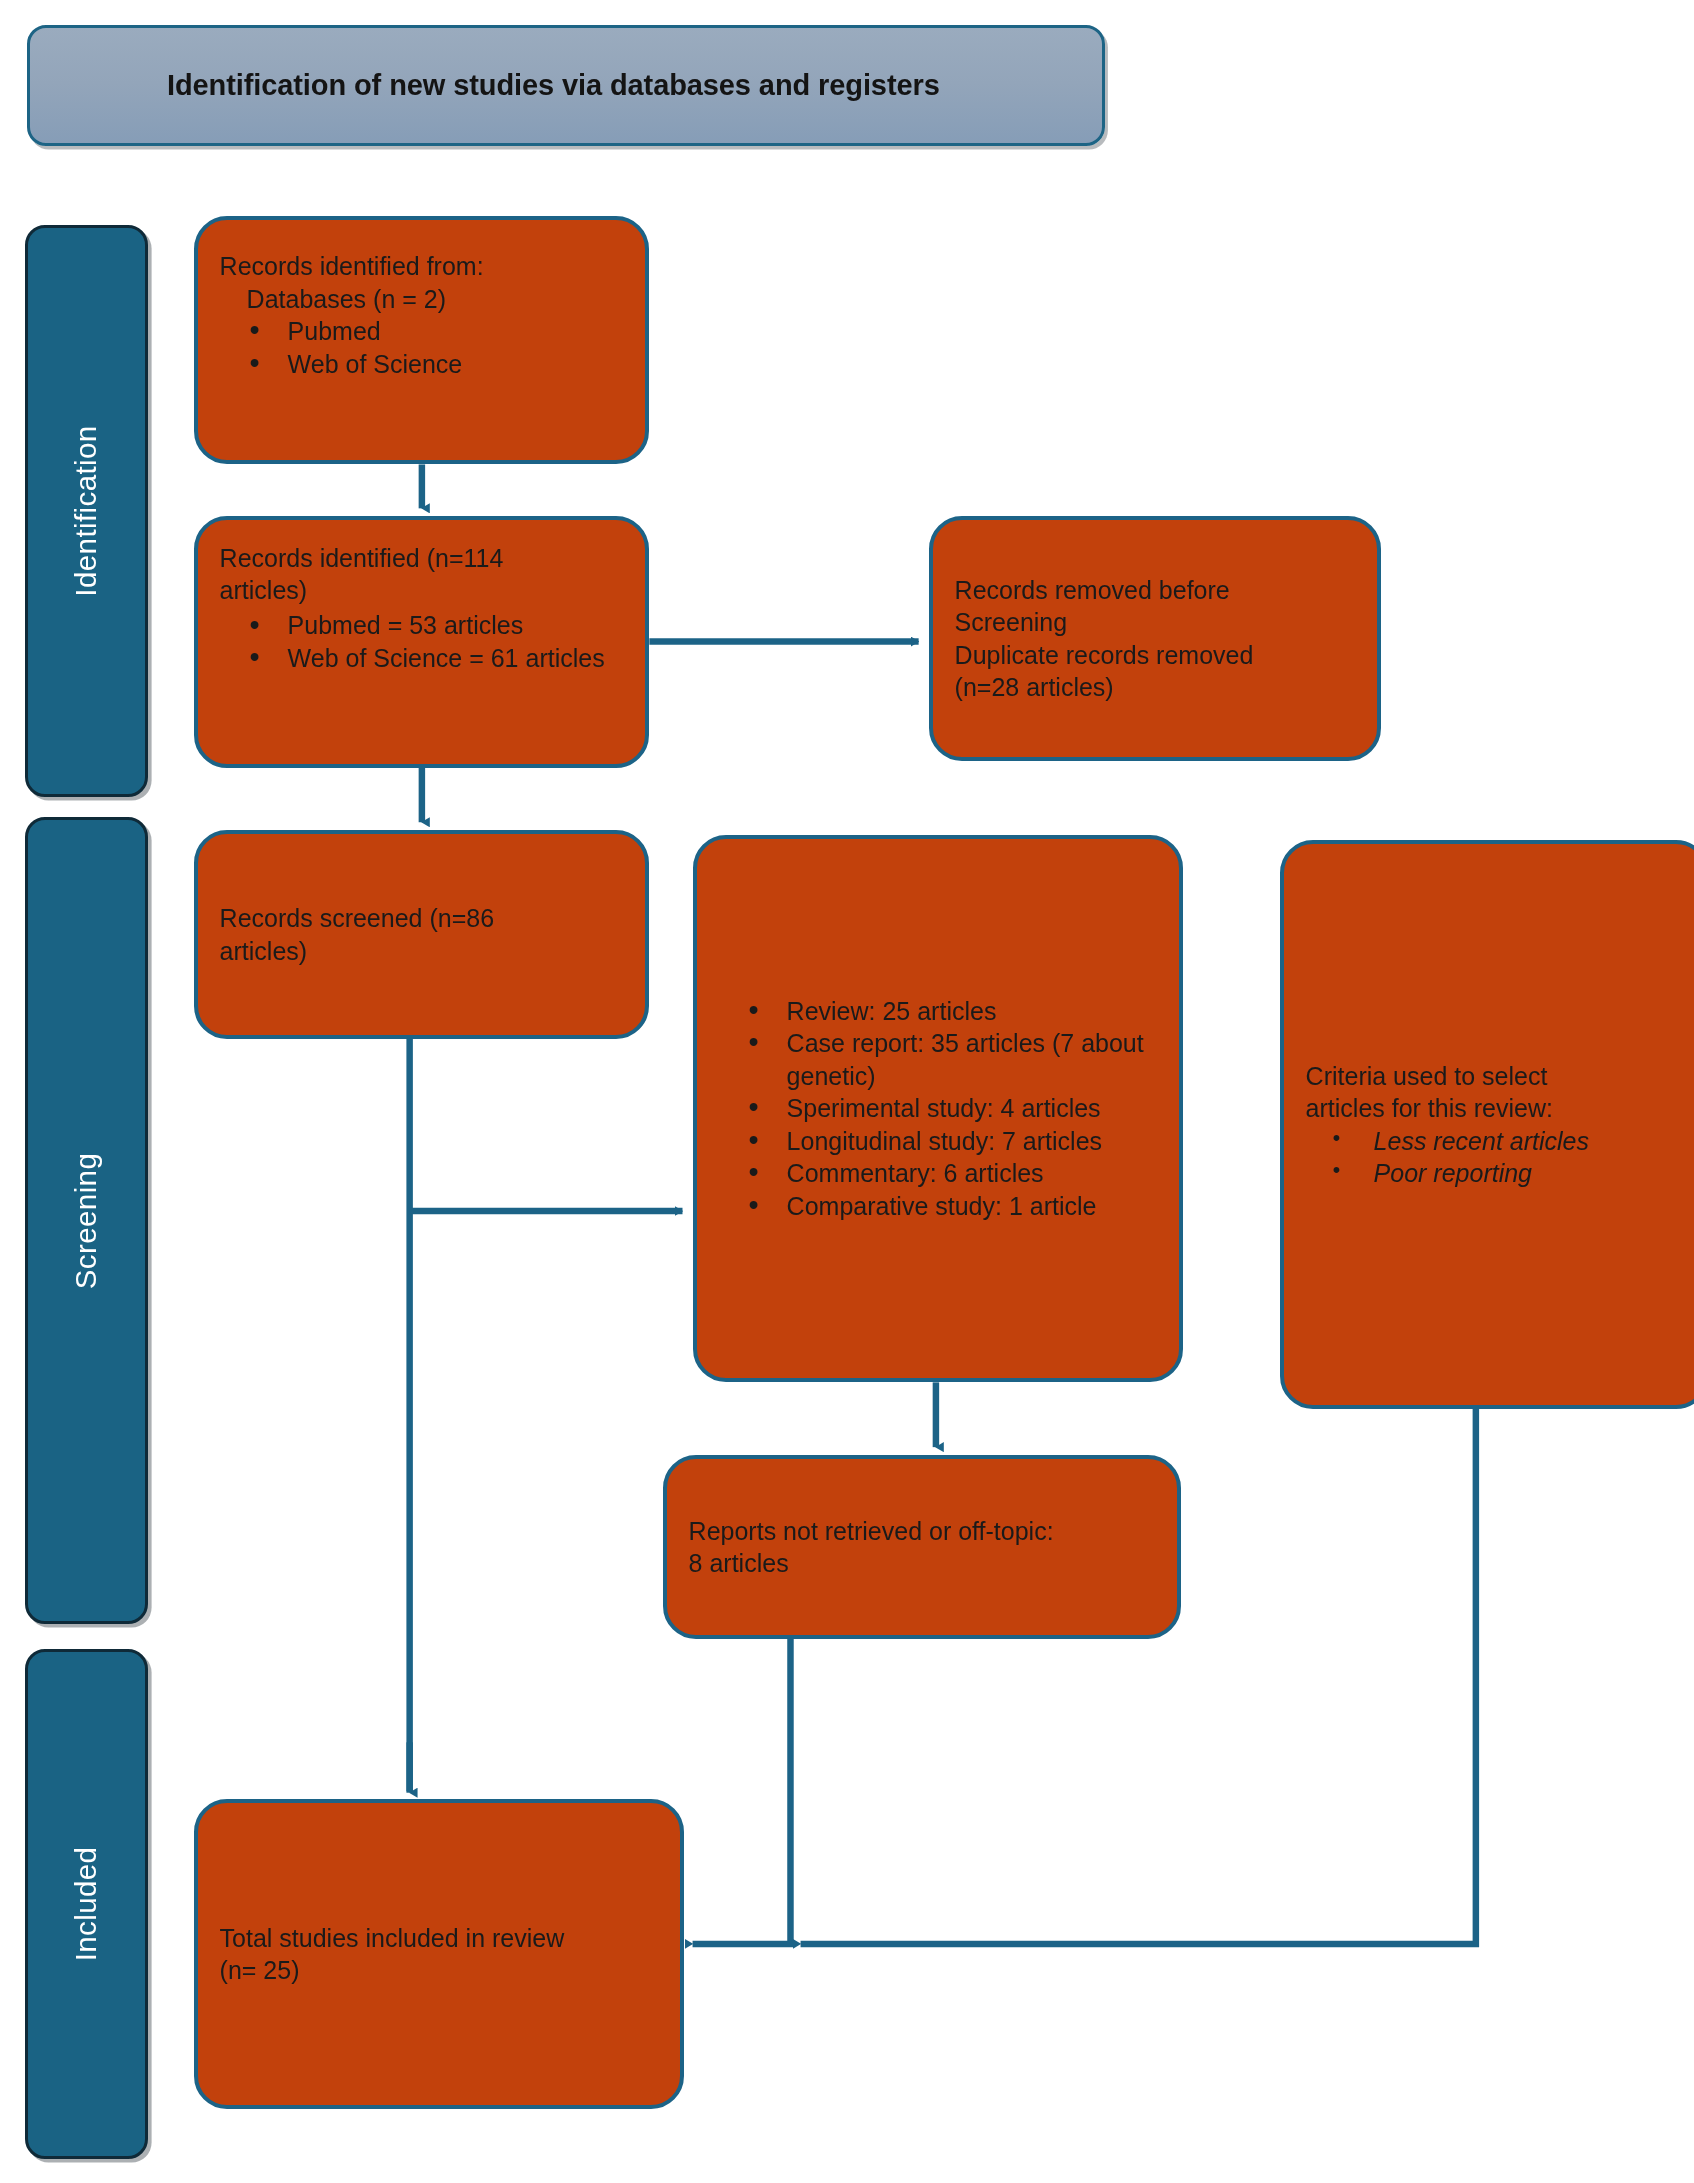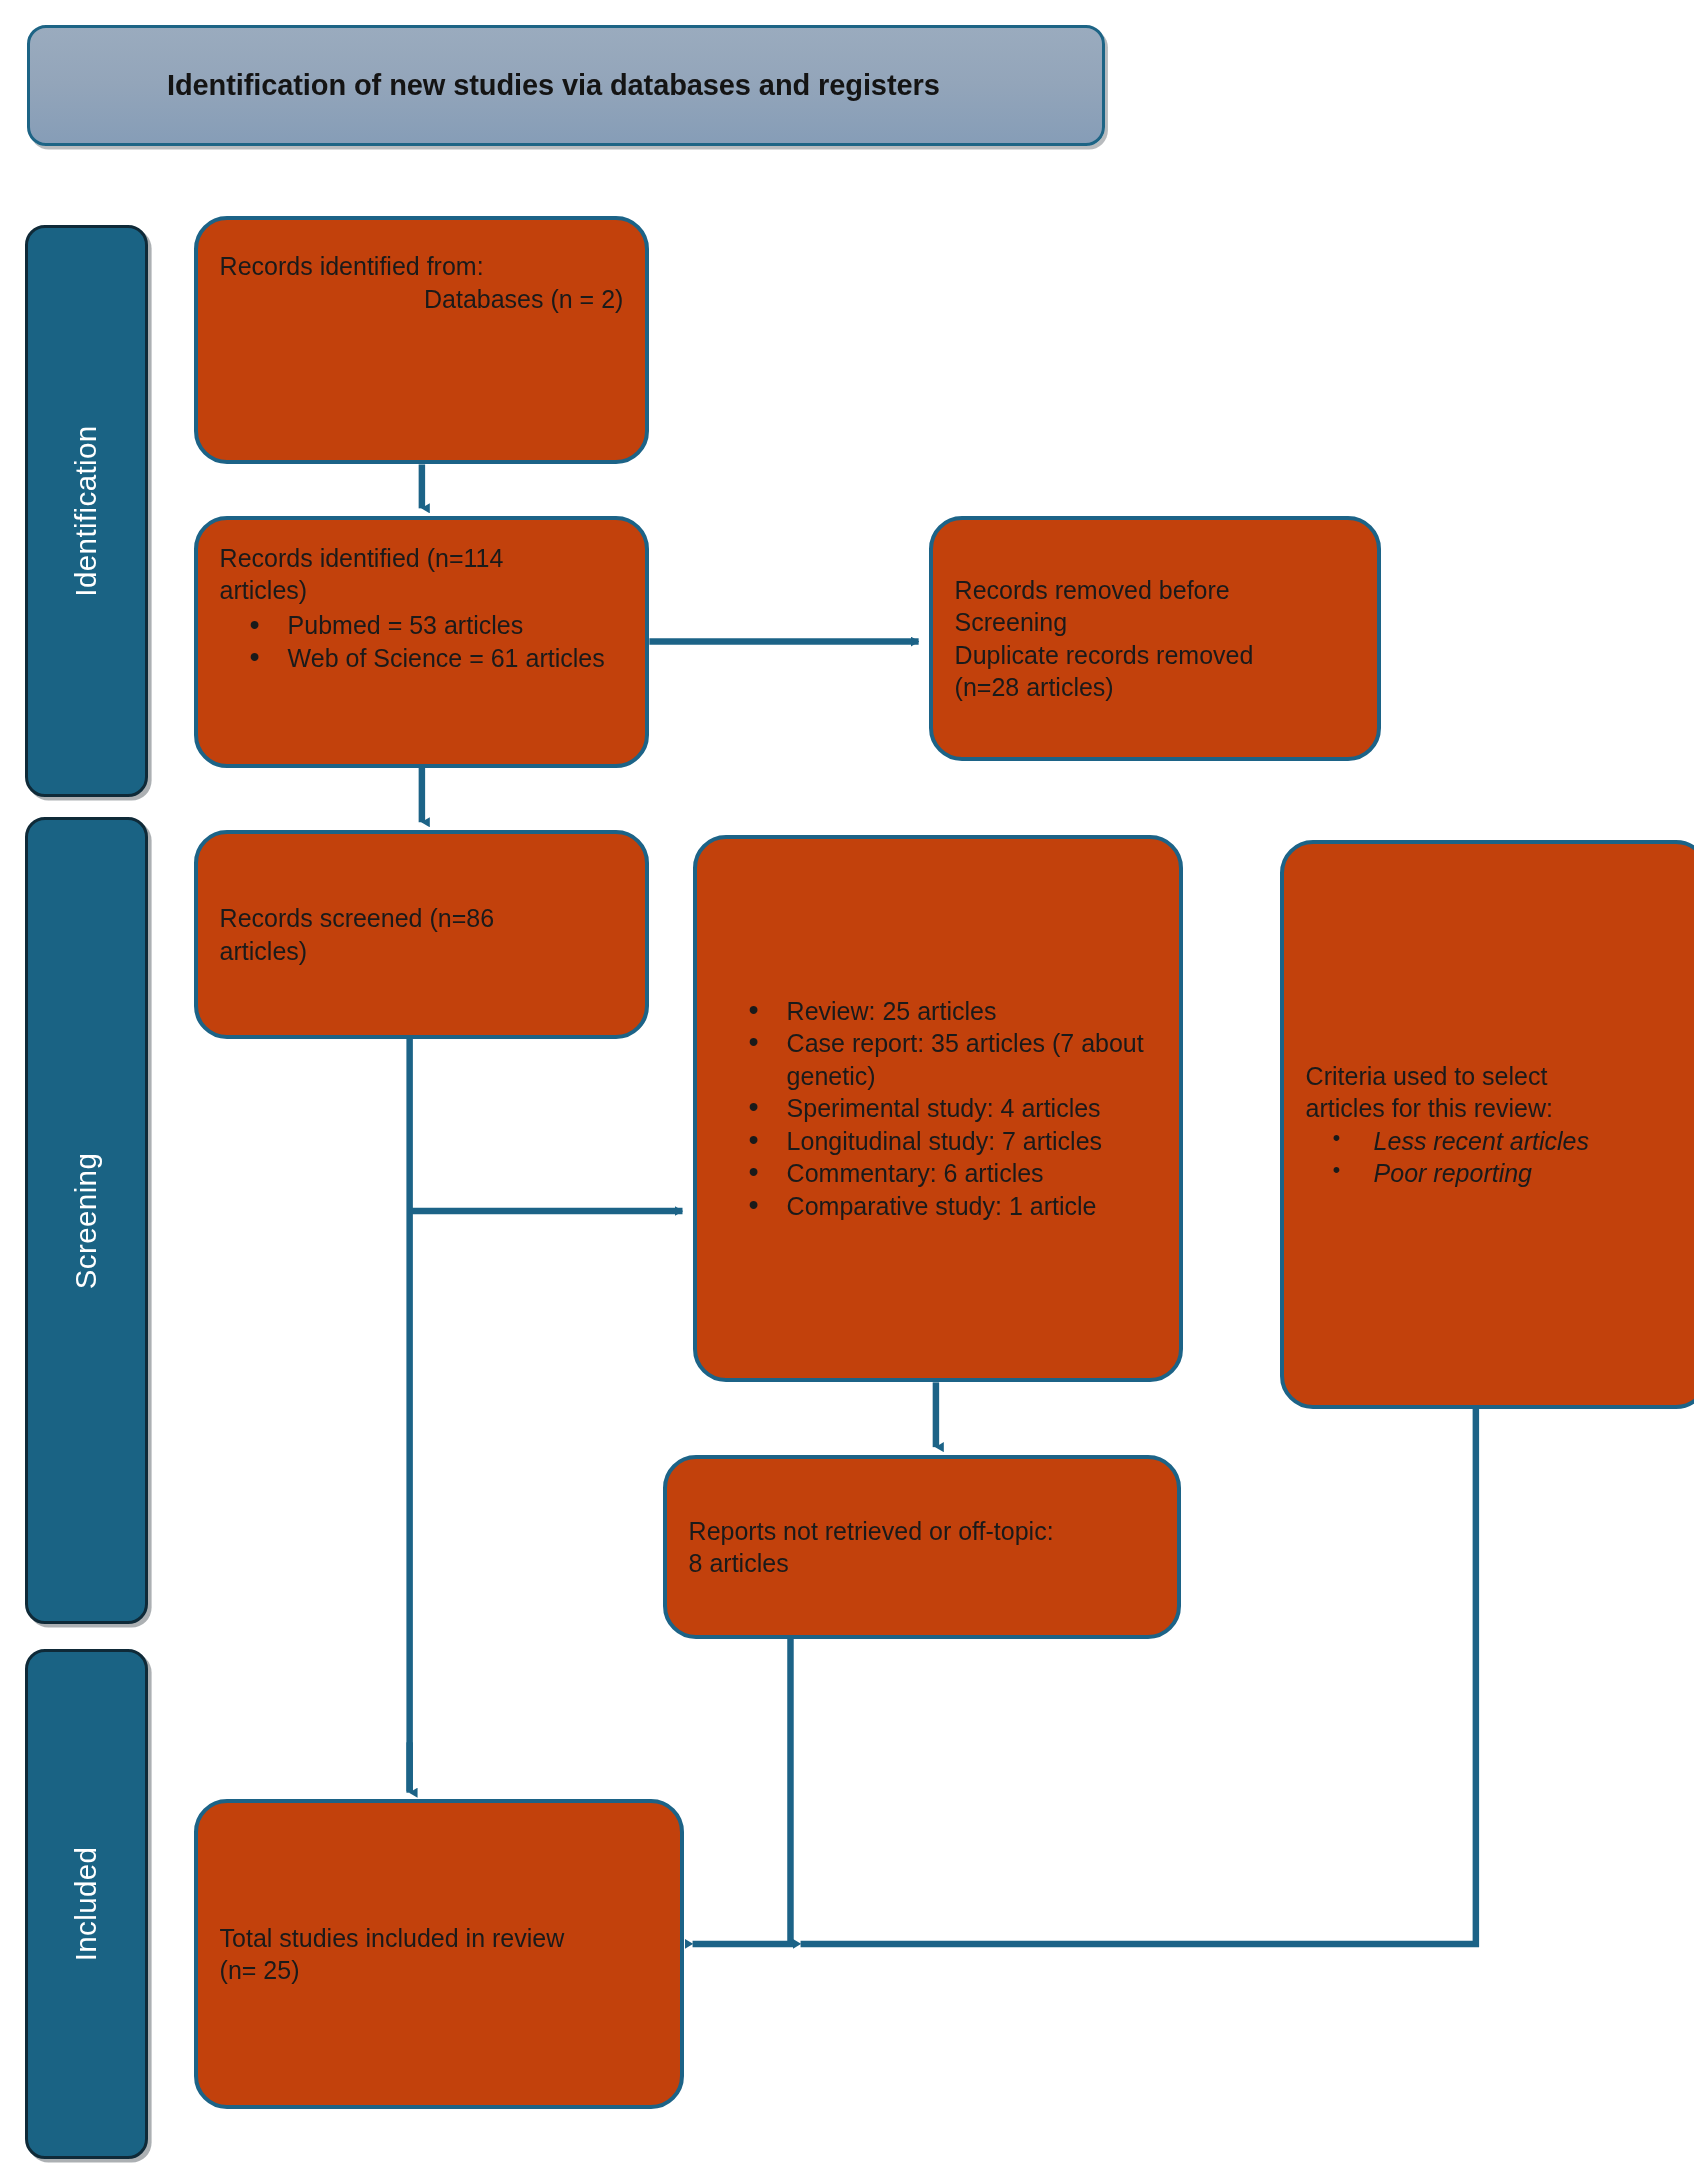--- a/index.html
+++ b/index.html
@@ -166,21 +166,25 @@
   <div class="stagebar" id="bar-screening">
     <span class="stagebar-label">Screening</span>
   </div>
 
   <div class="stagebar" id="bar-included">
     <span class="stagebar-label">Included</span>
   </div>
 
   <div class="box vtop" id="box-identified-from" style="padding-top:30px;">
     <p>Records identified from:</p>
-    <p style="padding-left:27px;text-align:right;">Databases (n = 2)</p>
+    <p style="padding-left:27px;">Databases (n = 2)</p>
+    <ul class="bullets">
+      <li>Pubmed</li>
+      <li>Web of Science</li>
+    </ul>
   </div>
 
   <div class="box vtop" id="box-records-114" style="padding-top:21.6px;">
     <p>Records identified (n=114</p>
     <p>articles)</p>
     <ul class="bullets" style="margin-top:2.9px;">
       <li>Pubmed = 53 articles</li>
       <li>Web of Science = 61 articles</li>
     </ul>
   </div>

